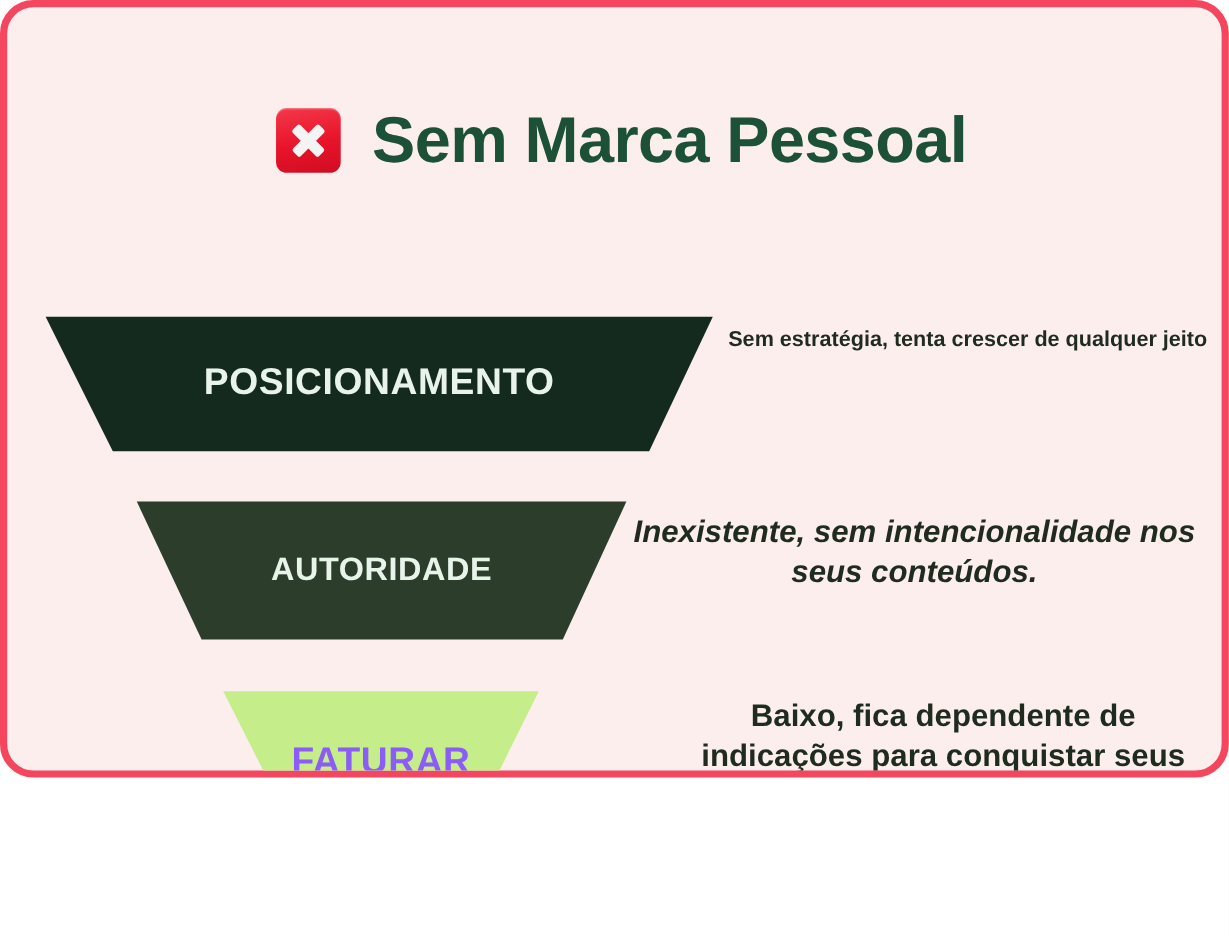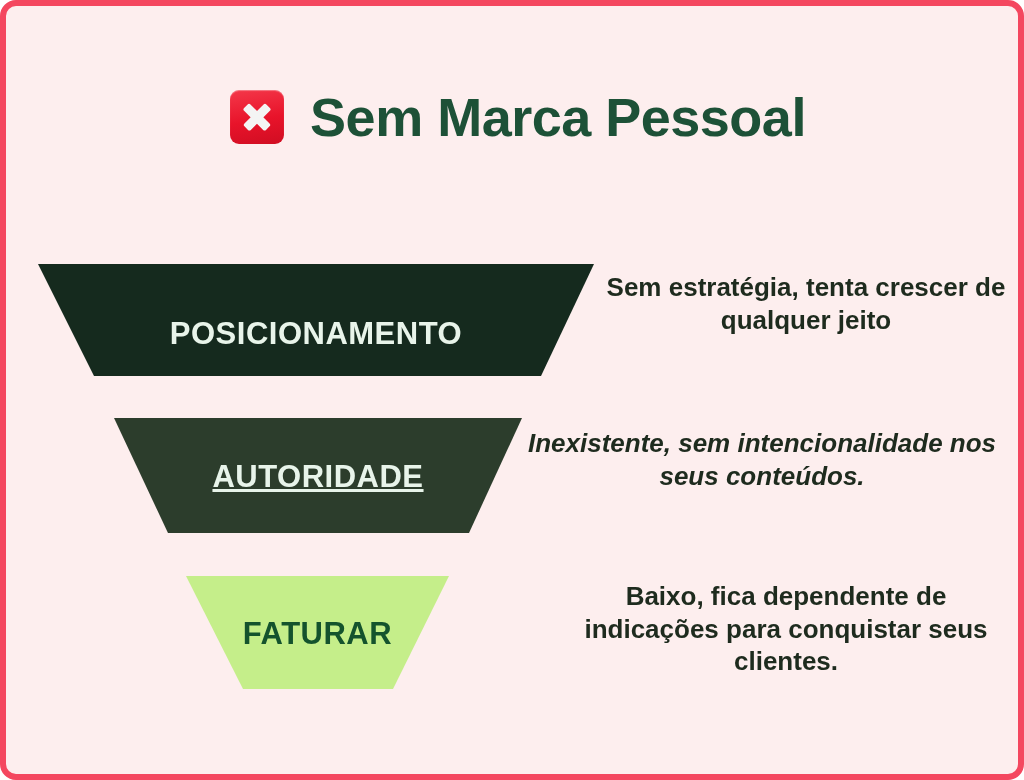--- a/index.html
+++ b/index.html
@@ -11,25 +11,25 @@
     height: 780px;
     background: #ffffff;
     font-family: "Liberation Sans", sans-serif;
     overflow: hidden;
   }
   #card {
     position: absolute;
     left: 0;
     top: 0;
     width: 1024px;
-    height: 780px;
+    height: 648px;
     box-sizing: border-box;
     background: #FDEEEE;
     border: 6px solid #F4475F;
-    border-radius: 16px;
+    border-radius: 28px;
     overflow: hidden;
   }
 
   
   #header {
     position: absolute;
     left: 0;
     top: 84px;
     width: 1024px;
     display: flex;
@@ -79,41 +79,41 @@
     pointer-events: none;
   }
   .stage-label {
     position: absolute;
     text-align: center;
     font-weight: bold;
     white-space: nowrap;
     line-height: 1;
   }
   #label-0 {
-    left: 32px; top: 312px; width: 556px;
+    left: 32px; top: 296px; width: 556px;
     font-size: 31px; color: #E8F4EA; letter-spacing: .5px;
   }
   #label-1 {
     left: 108px; top: 455px; width: 408px;
-    font-size: 31px; color: #E8F4EA; letter-spacing: .5px; text-decoration: underline;
+    font-size: 27px; color: #E8F4EA; letter-spacing: .5px;
   }
   #label-2 {
     left: 180px; top: 612px; width: 263px;
     font-size: 31px; color: #1D5137; letter-spacing: .5px;
   }
 
   
   .desc {
     position: absolute;
     text-align: center;
     font-weight: bold;
     color: #1E2B1E;
     line-height: 1.25;
   }
-  #desc-0 { left: 600px; top: 265px; width: 400px; font-size: 26px; }
+  #desc-0 { left: 600px; top: 265px; width: 400px; font-size: 18px; text-align: right; }
   #desc-1 { left: 506px; top: 421px; width: 500px; font-size: 26px; font-style: italic; }
   #desc-2 { left: 556px; top: 574px; width: 448px; font-size: 26px; }
 </style>
 </head>
 <body>
 
 <div id="card" style="background: rgb(253, 238, 238); border-color: rgb(244, 71, 95);">
 
   <div id="header">
     <div class="x-badge"></div>
@@ -121,19 +121,19 @@
   </div>
 
   <svg id="funnel" viewBox="0 0 1024 780" xmlns="http://www.w3.org/2000/svg">
     <polygon points="32,258 588,258 535,370 88,370" fill="#152A1E"></polygon>
     <polygon points="108,412 516,412 463,527 162,527" fill="#2C3D2C"></polygon>
     <polygon points="180,570 443,570 387,683 237,683" fill="#C5EE8A"></polygon>
   </svg>
 
   <div class="stage-label" id="label-0" style="color: rgb(232, 244, 234);">POSICIONAMENTO</div>
   <div class="stage-label" id="label-1" style="color: rgb(232, 244, 234);">AUTORIDADE</div>
-  <div class="stage-label" id="label-2" style="color: #14532d;">FATURAR</div>
+  <div class="stage-label" id="label-2" style="color: #8b5cf6;">FATURAR</div>
 
   <div class="desc" id="desc-0">Sem estratégia, tenta crescer de qualquer jeito</div>
   <div class="desc" id="desc-1">Inexistente, sem intencionalidade nos seus conteúdos.</div>
   <div class="desc" id="desc-2">Baixo, fica dependente de indicações para conquistar seus clientes.</div>
 
 </div>
 
 </body></html>

